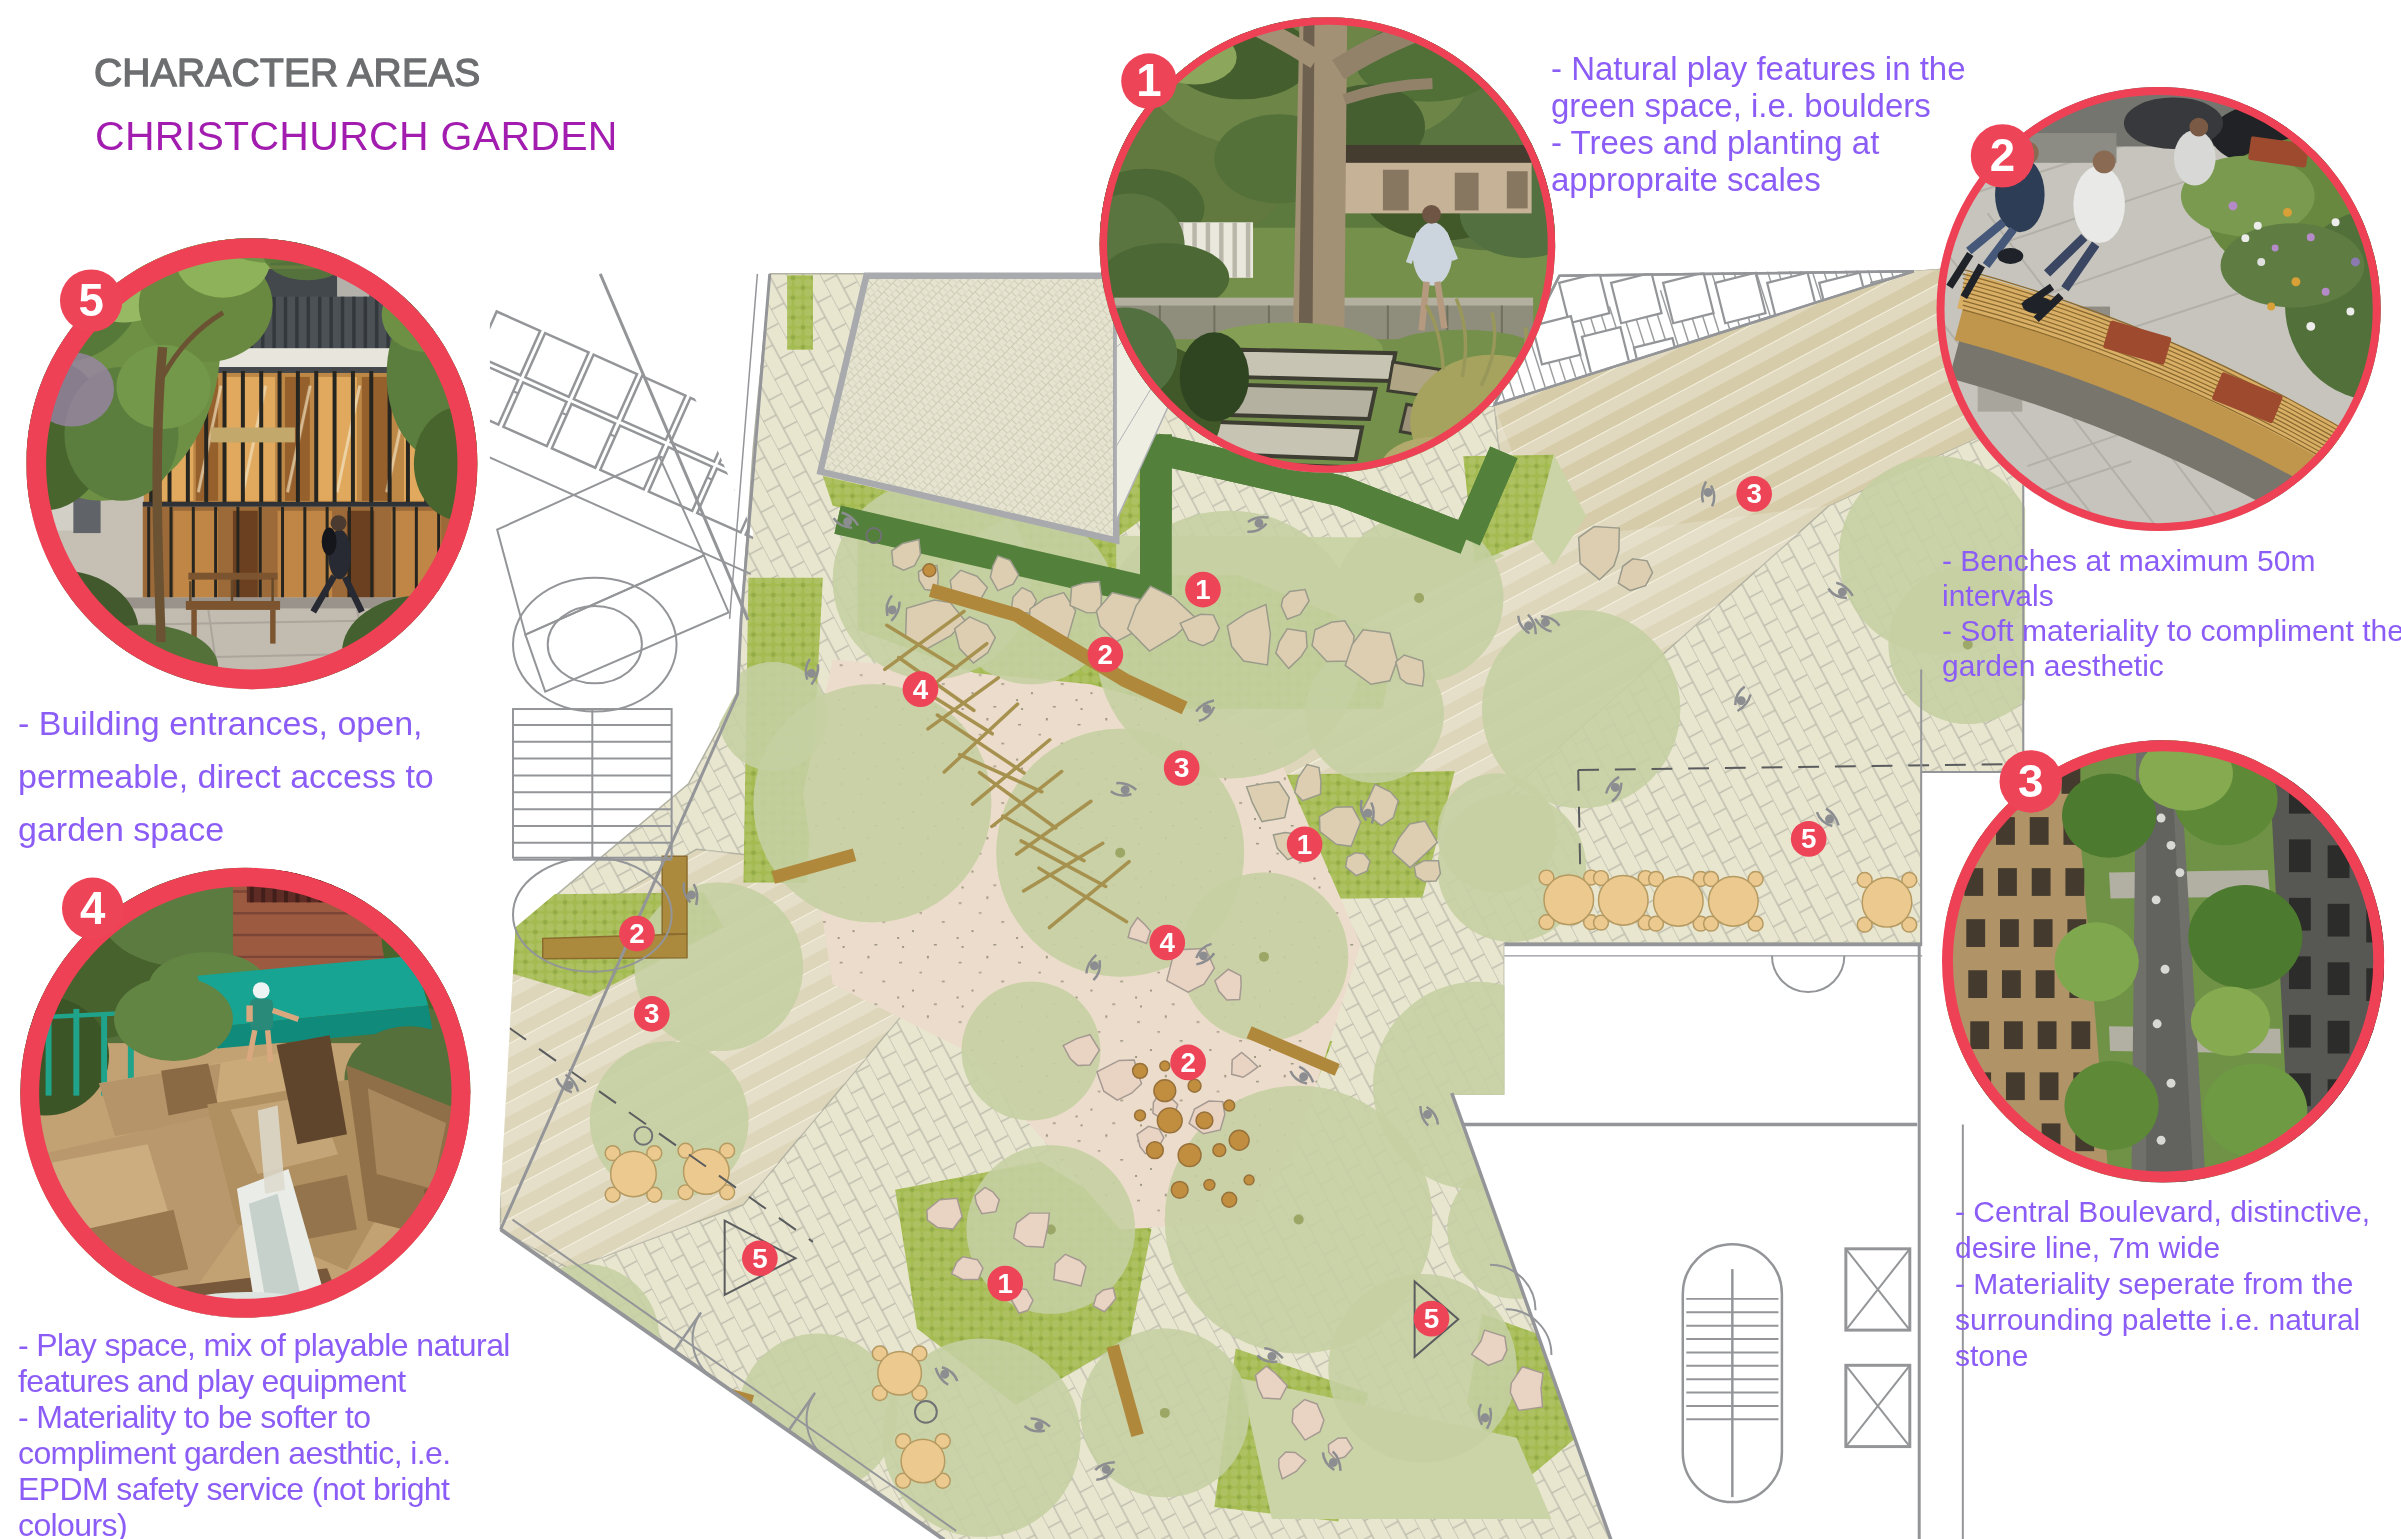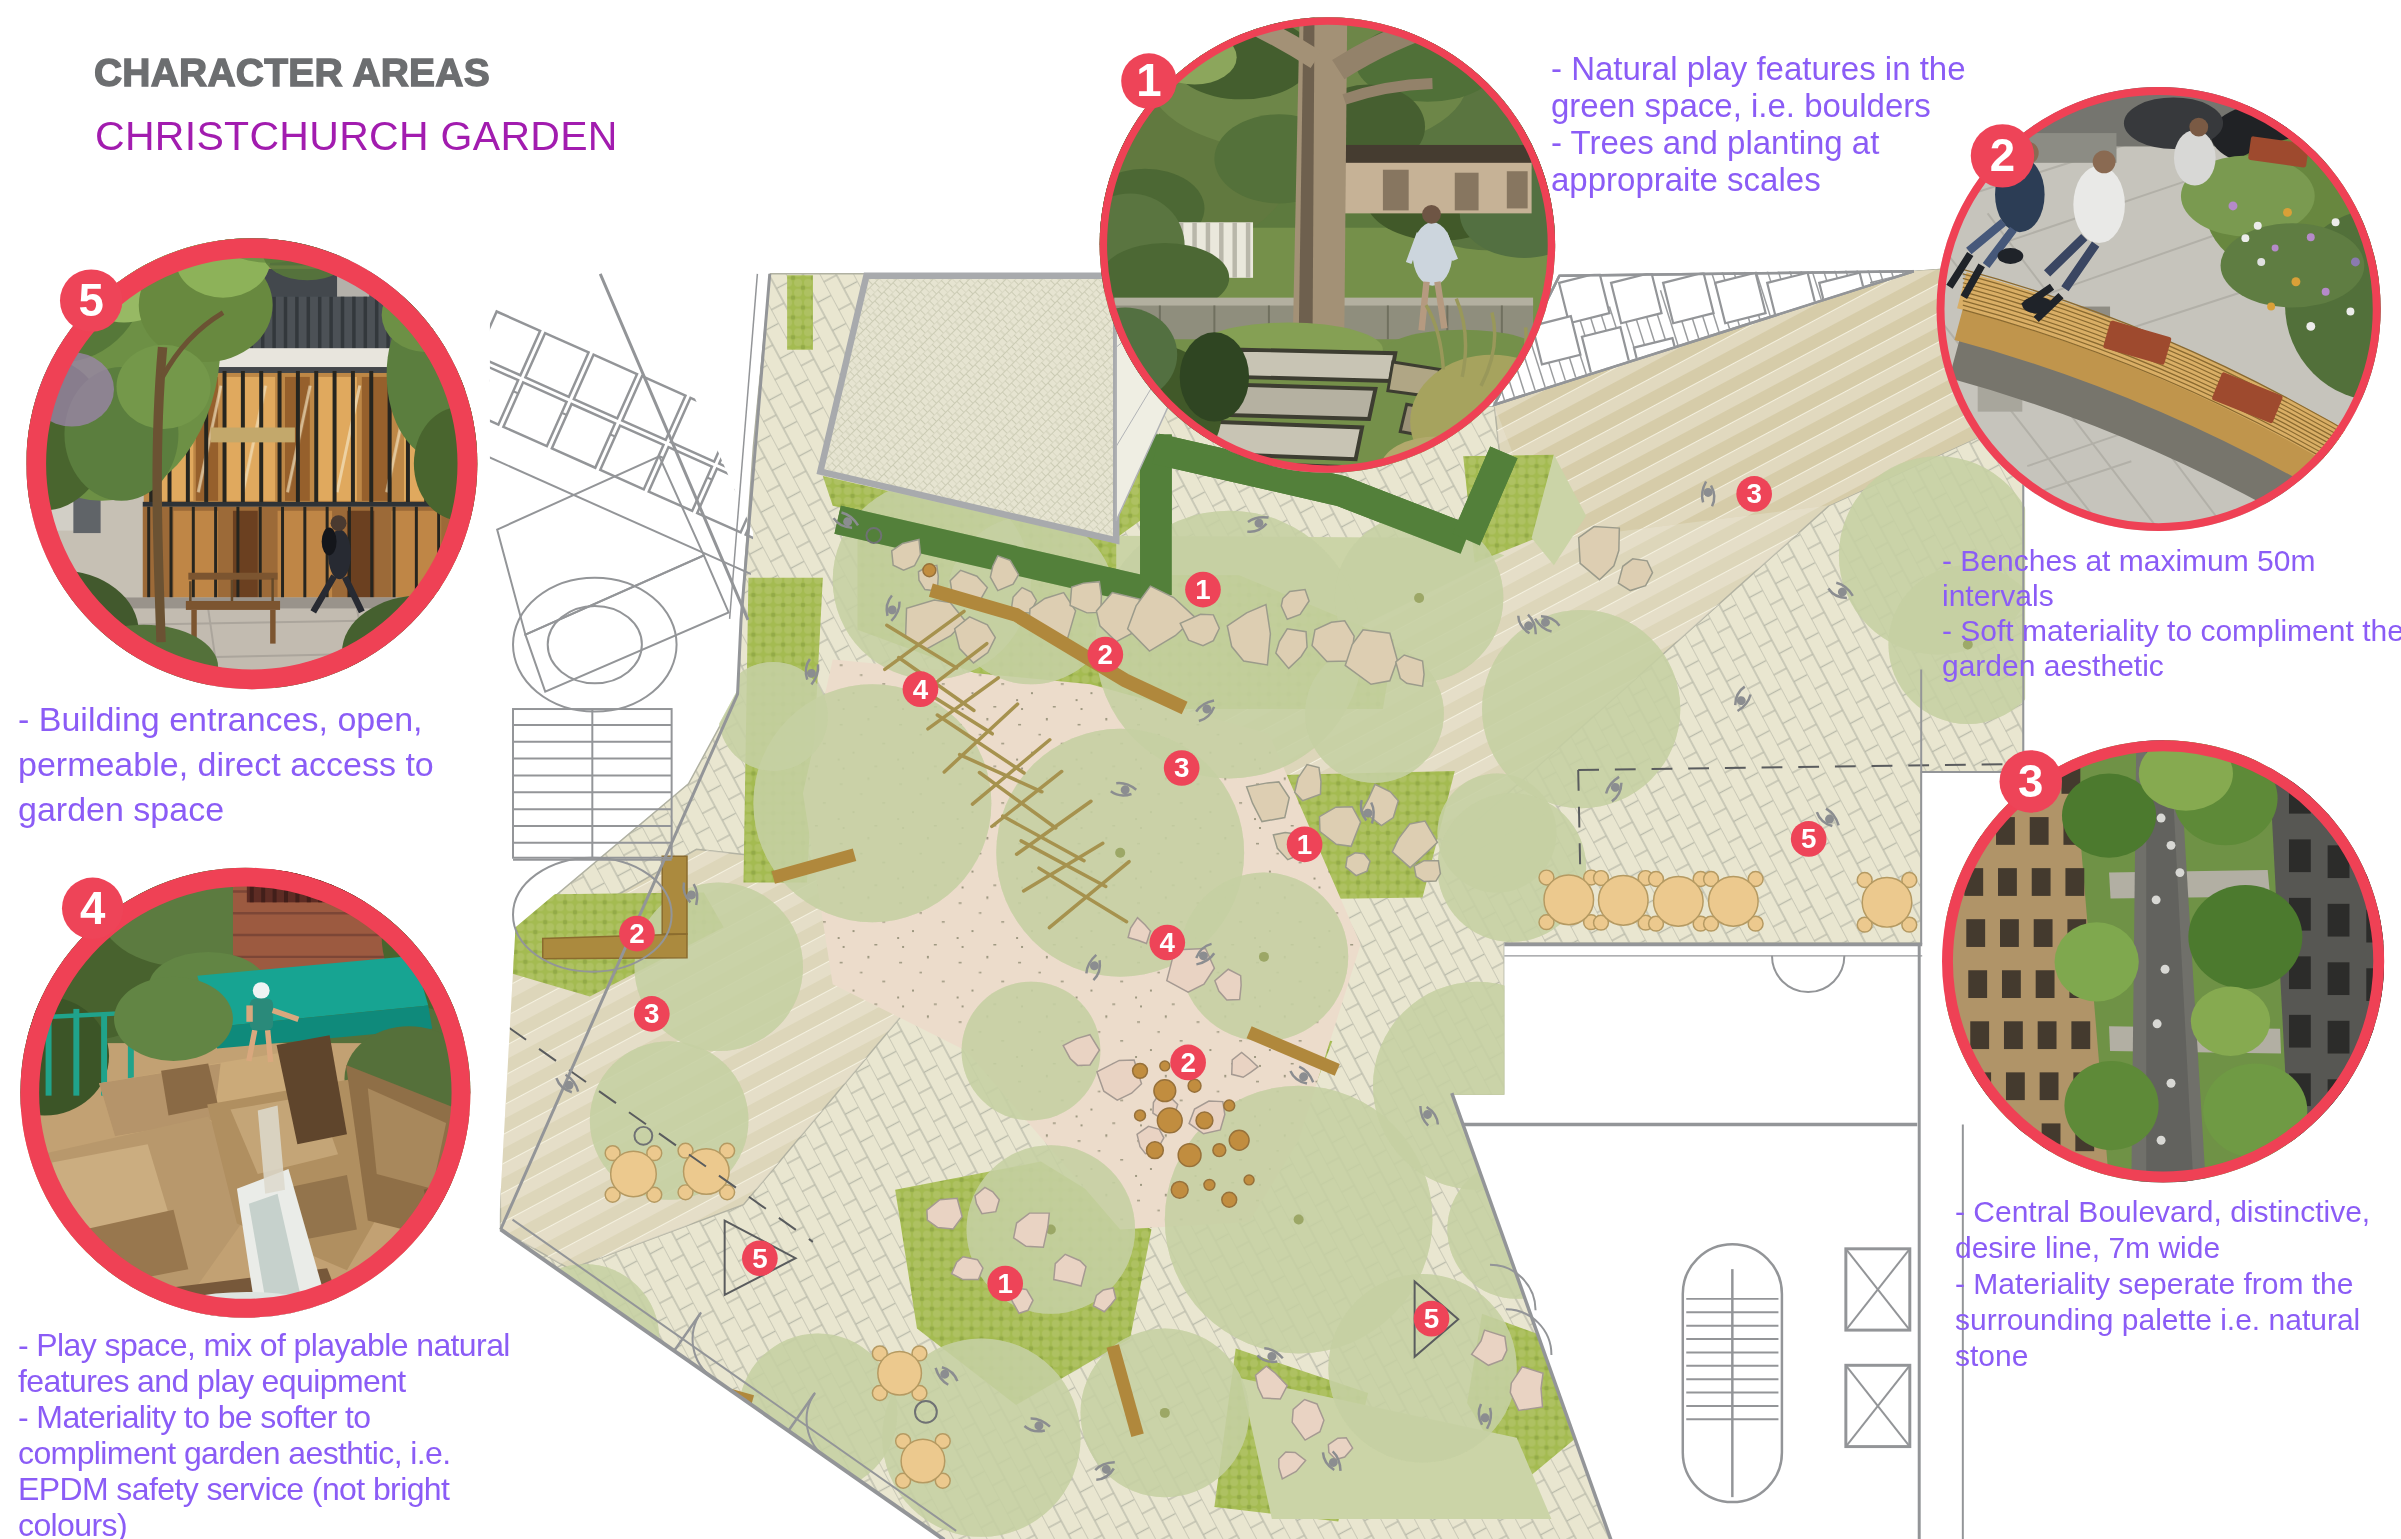--- a/index.html
+++ b/index.html
@@ -1199,40 +1199,40 @@
 <circle cx="4360" cy="2300" r="9"></circle>
           <circle cx="4398" cy="1760" r="9"></circle>
 </g>
 </g>
 <circle cx="4364" cy="1939" r="435" fill="none" stroke="#ef4155" stroke-width="22"></circle>
 <circle cx="4097" cy="1576" r="63" fill="#ee4458"></circle>
 <text x="4097" y="1607" text-anchor="middle" font-size="92" font-weight="bold" fill="#ffffff">3</text>
     </g>
 </svg>
 
-<div style="position:absolute;left:94px;top:51px;font-size:39px;font-weight:bold;color:#6c6e70;letter-spacing:0.2px;white-space:pre;-webkit-text-stroke:1.3px #6c6e70">CHARACTER AREAS</div>
+<div style="position:absolute;left:94px;top:51px;font-size:39px;font-weight:normal;color:#6c6e70;letter-spacing:0.2px;white-space:pre;-webkit-text-stroke:1.3px #6c6e70">CHARACTER AREAS</div>
 <div style="position:absolute;left:95px;top:113px;font-size:41px;font-weight:normal;color:#a21caf;letter-spacing:0.3px;white-space:pre">CHRISTCHURCH GARDEN</div>
 
 <div class="t" style="left:1551px;top:50px;font-size:33px;line-height:37px">- Natural play features in the
 green space, i.e. boulders
 - Trees and planting at
 appropraite scales</div>
 
 <div class="t" style="left:1942px;top:543px;font-size:30px;line-height:35px">- Benches at maximum 50m
 intervals
 - Soft materiality to compliment the
 garden aesthetic</div>
 
 <div class="t" style="left:1955px;top:1194px;font-size:30px;line-height:36px">- Central Boulevard, distinctive,
 desire line, 7m wide
 - Materiality seperate from the
 surrounding palette i.e. natural
 stone</div>
 
-<div class="t" style="left:18px;top:697px;font-size:34px;line-height:45px">- Building entrances, open,
+<div class="t" style="left:18px;top:697px;font-size:34px;line-height:53px">- Building entrances, open,
 permeable, direct access to
 garden space</div>
 
 <div class="t" style="left:18px;top:1327px;font-size:32px;line-height:36px;letter-spacing:-0.6px">- Play space, mix of playable natural
 features and play equipment
 - Materiality to be softer to
 compliment garden aesthtic, i.e.
 EPDM safety service (not bright
 colours)</div>
 

